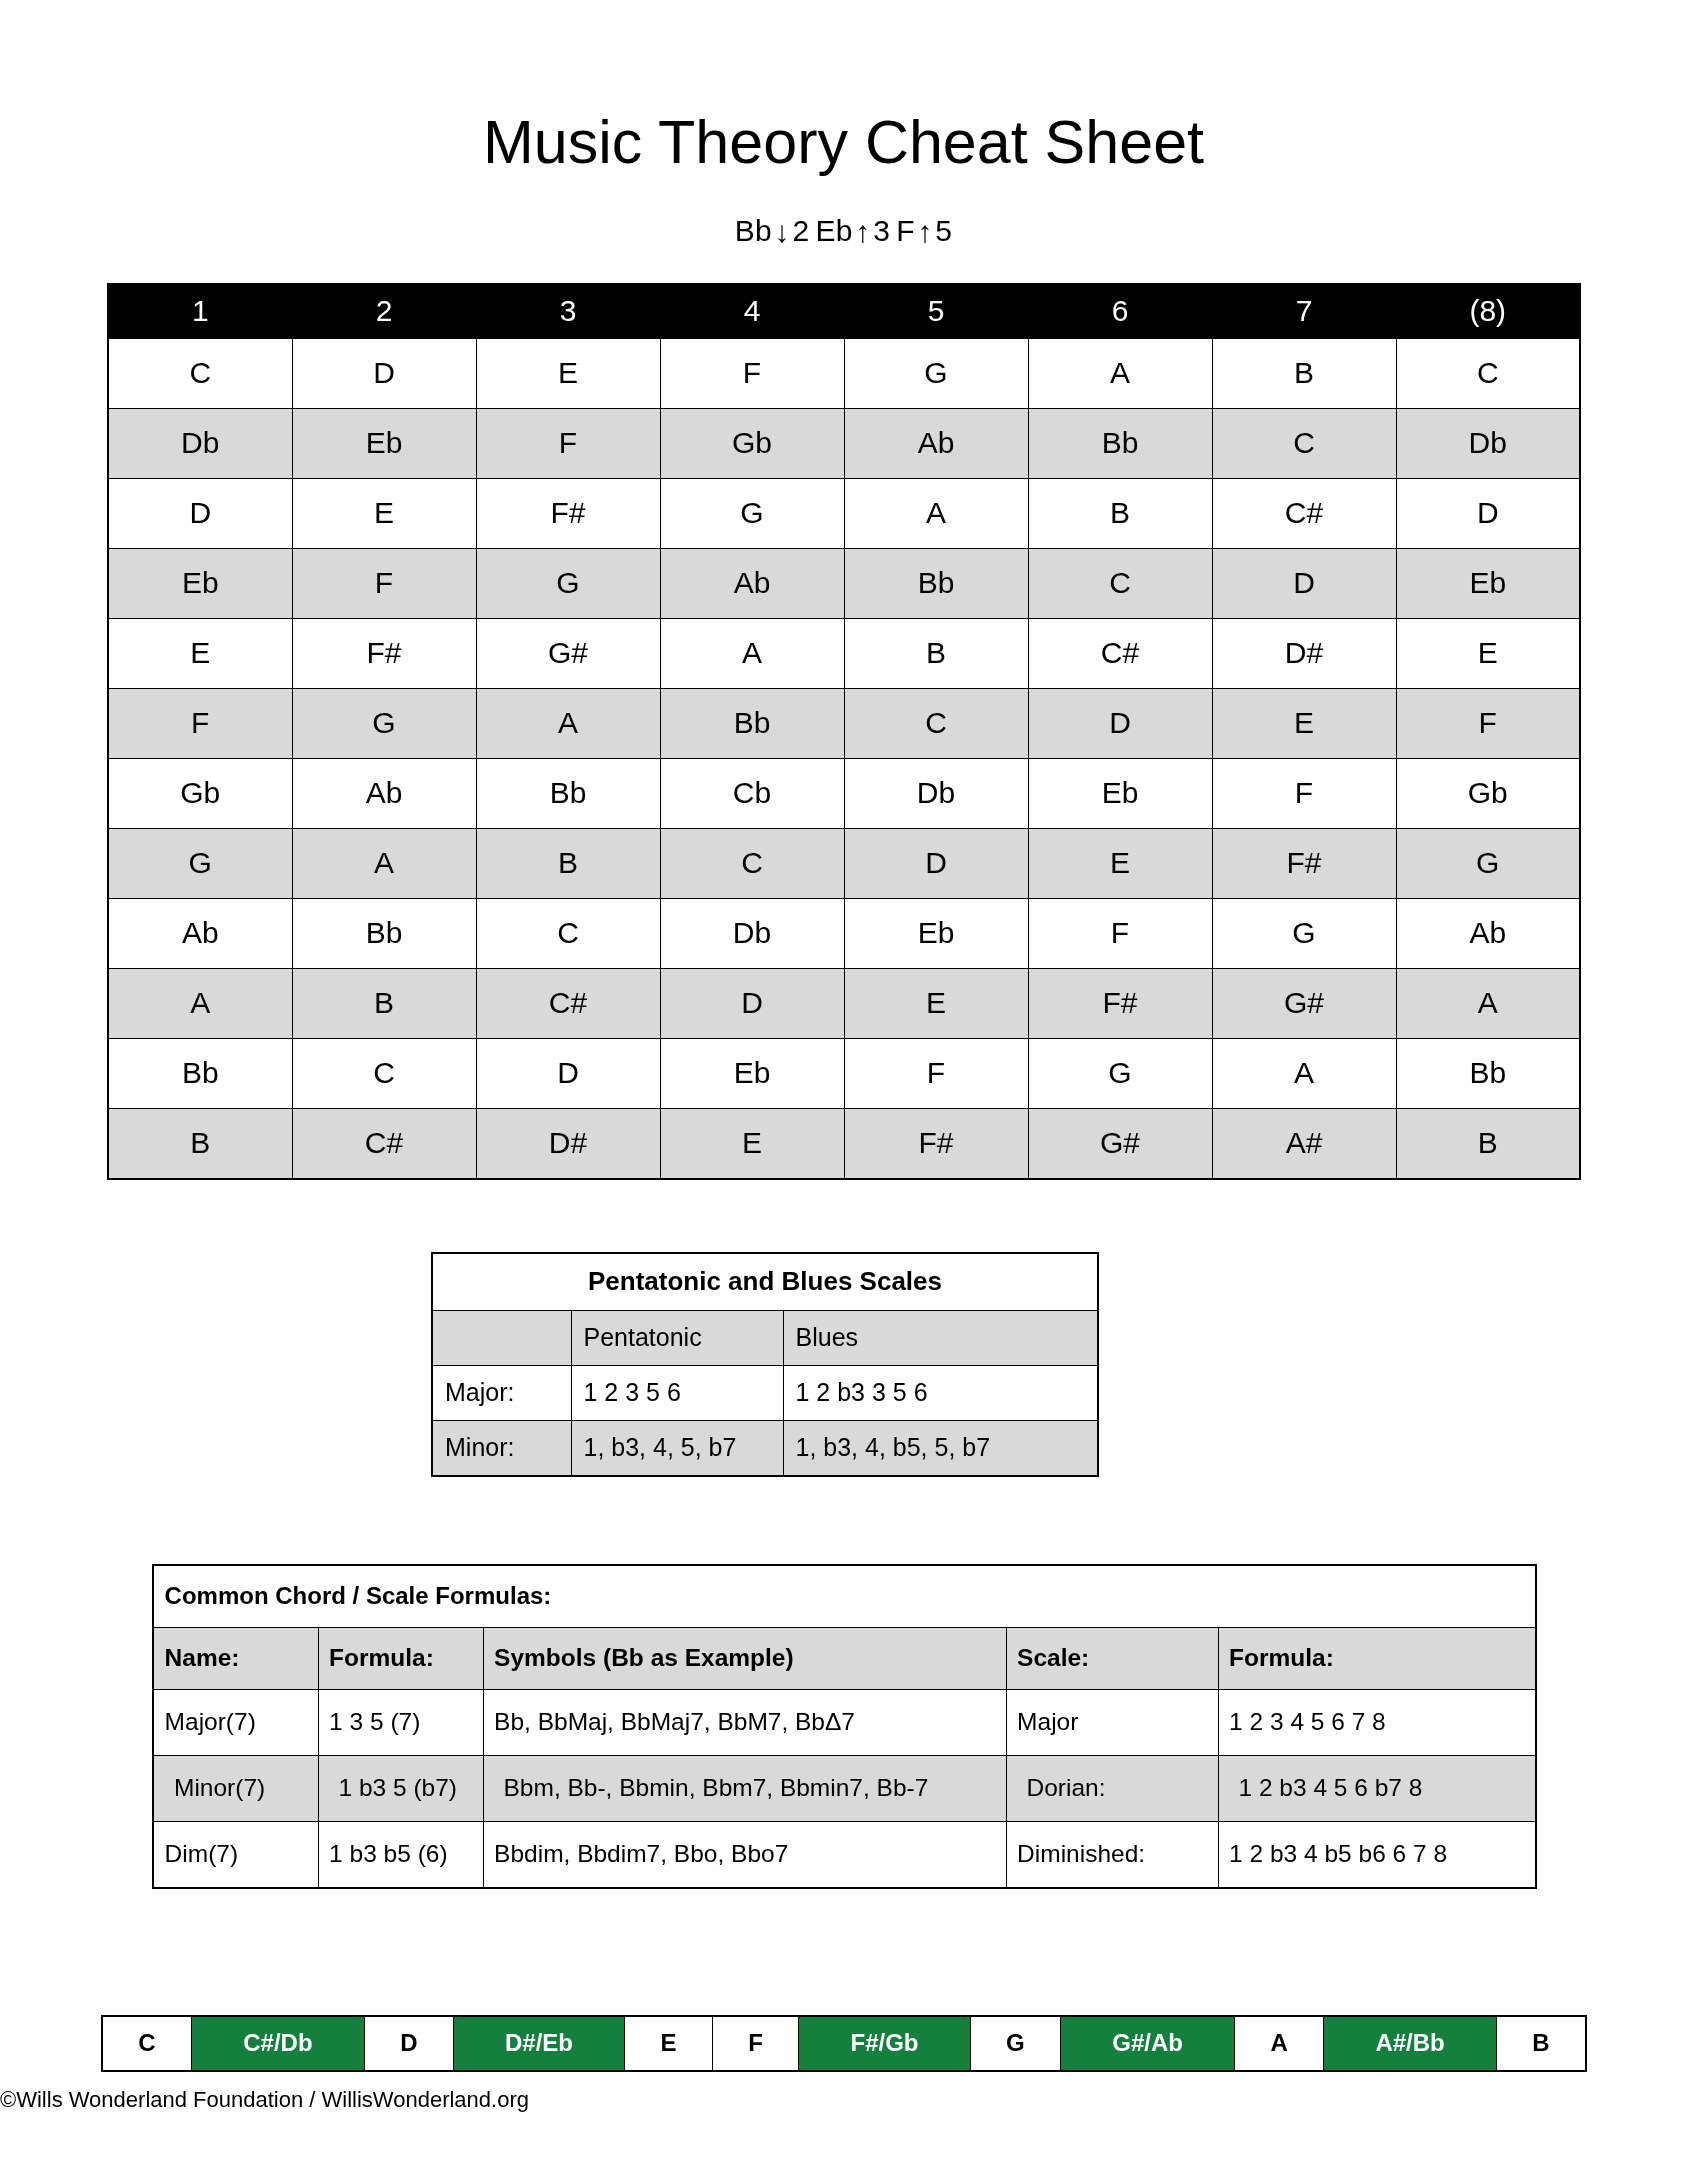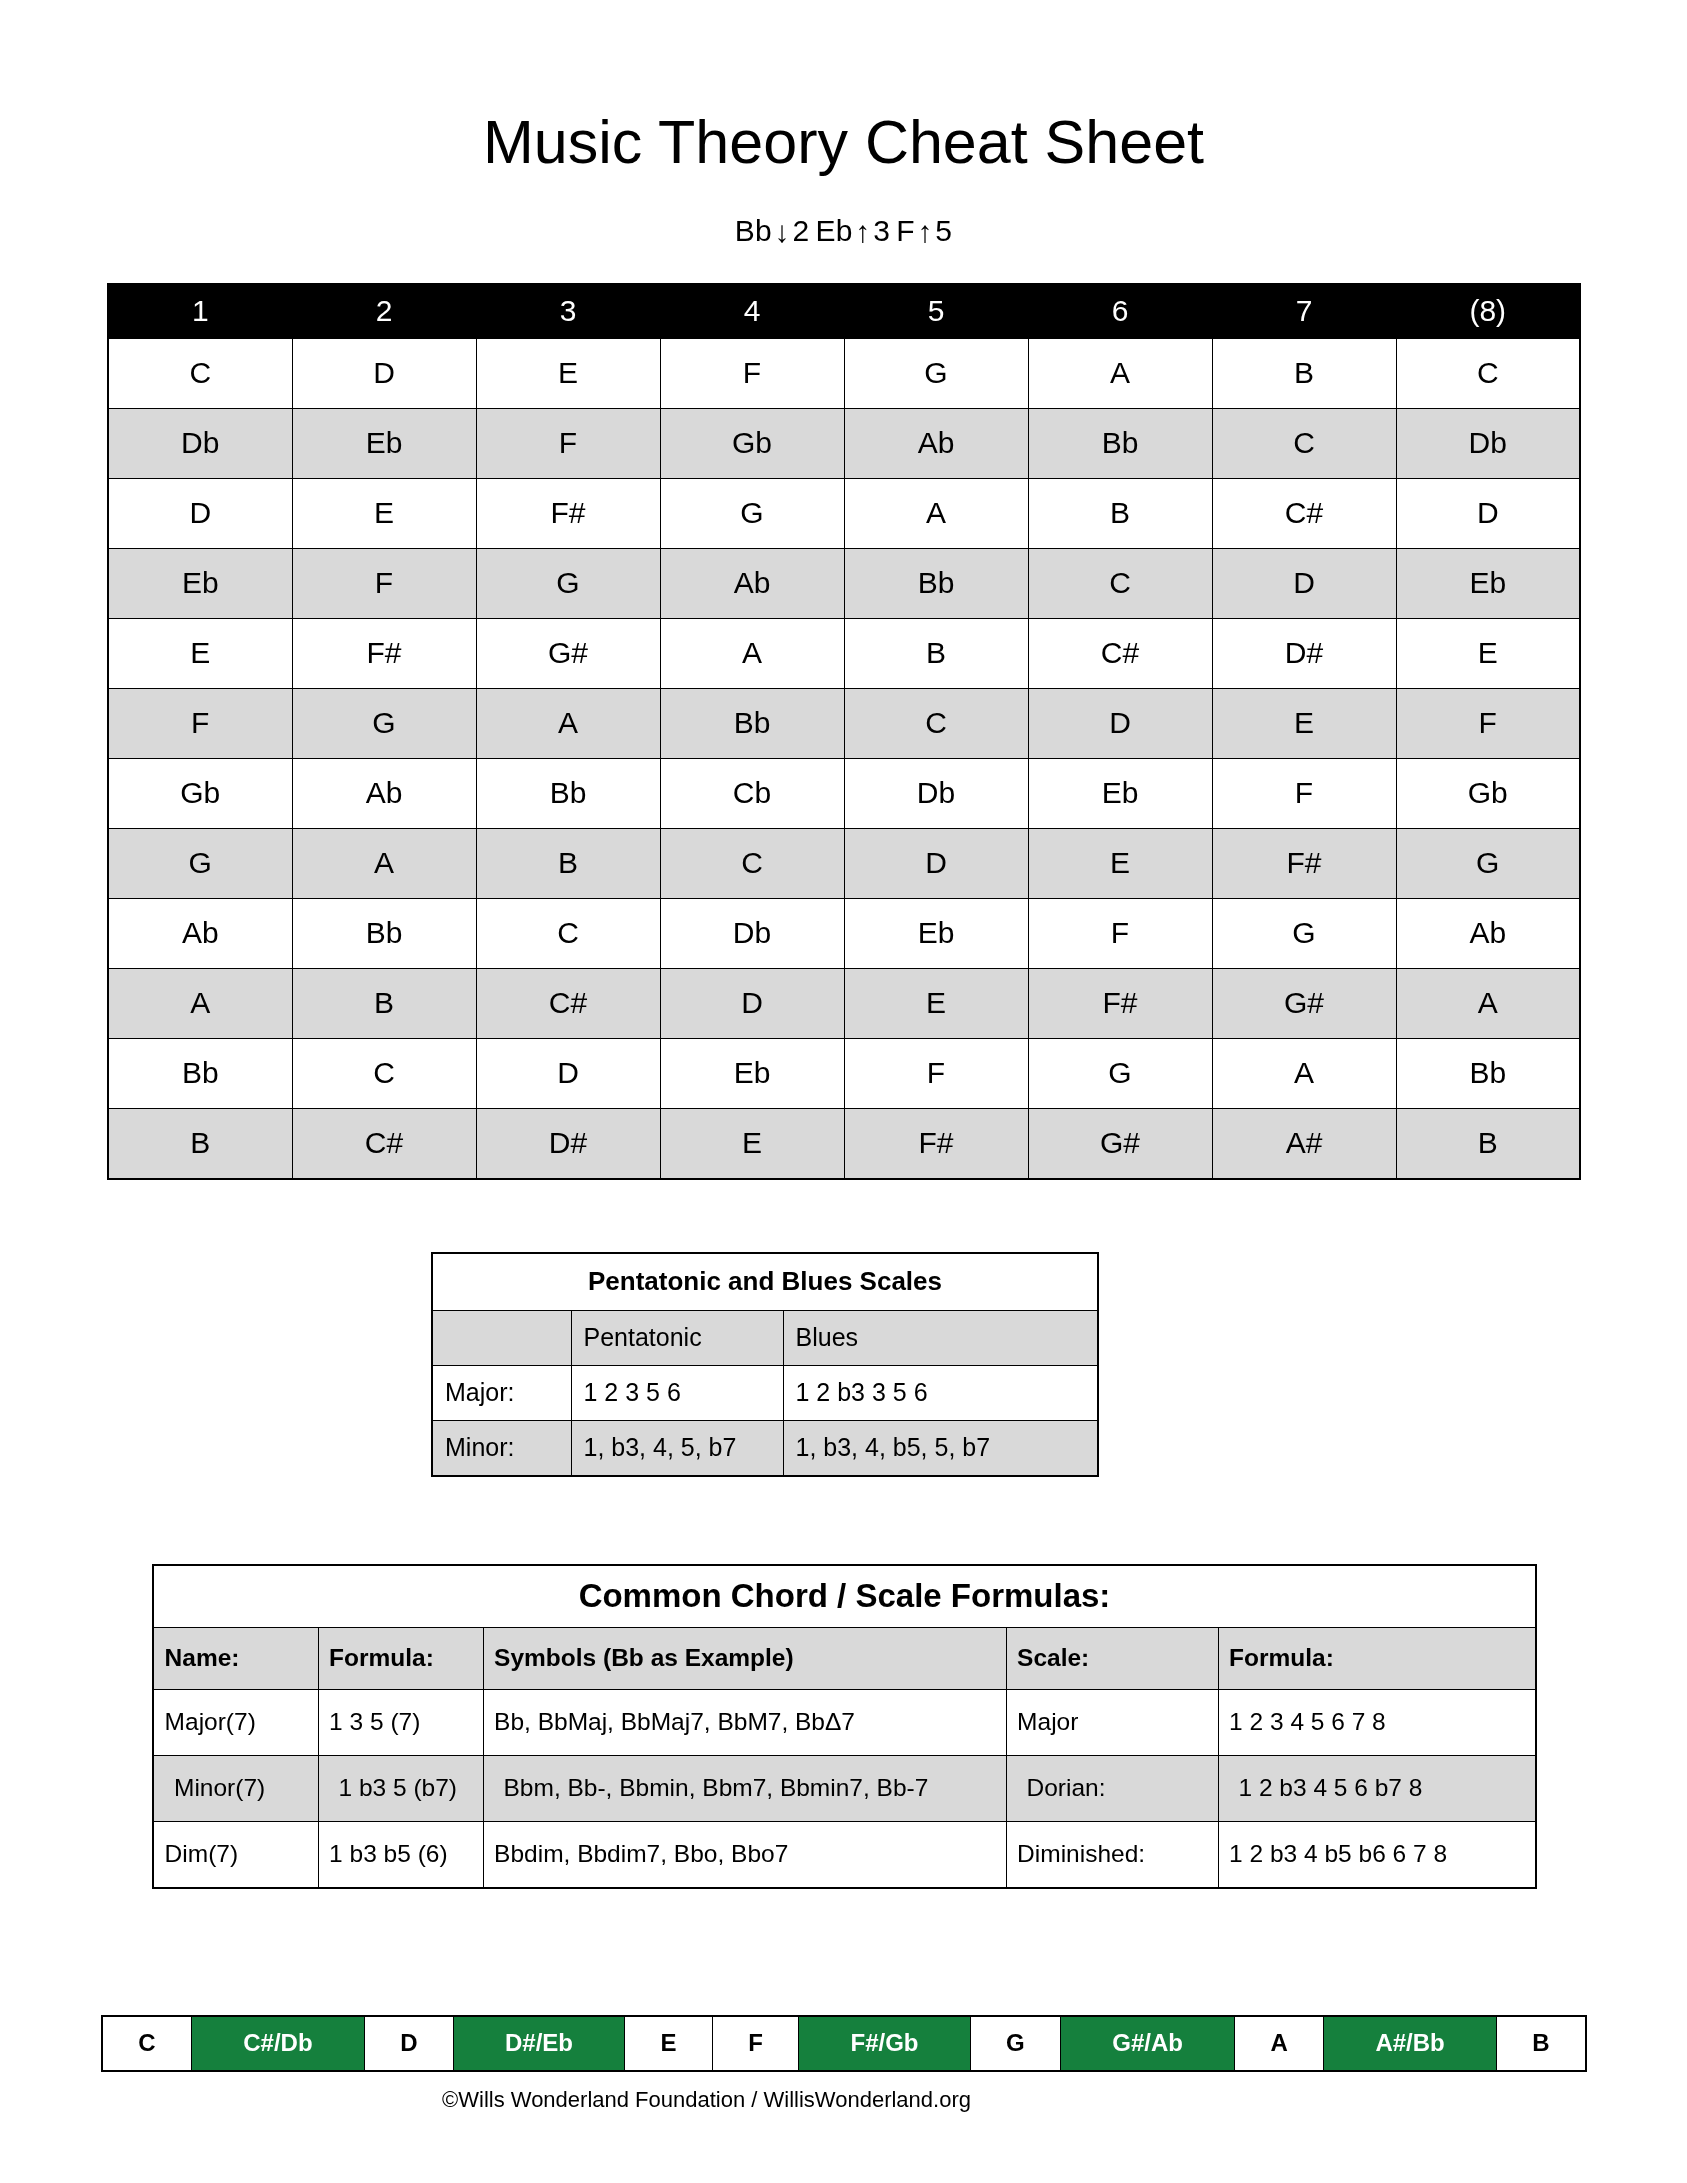--- a/index.html
+++ b/index.html
@@ -139,23 +139,23 @@
     border: 1.3px solid #000;
     height: 65px;
     font-size: 24.5px;
     padding: 0 10.6px;
     vertical-align: middle;
     background: #ffffff;
     white-space: nowrap;
     overflow: hidden;
   }
   table.chord td.title-cell {
-    text-align: center;
+    text-align: left;
     font-weight: bold;
-    font-size: 33px;
+    font-size: 24px;
     height: 61px;
   }
   table.chord td.hdr {
     background: #d9d9d9;
     font-weight: bold;
     height: 61px;
   }
   table.chord tr.shade td {
     background: #d9d9d9;
     padding-left: 20px;
@@ -198,21 +198,20 @@
     color: #ffffff;
   }
   .key.wide { flex-grow: 1.45; }
 
   
   .footer {
     position: absolute;
     left: 0;
     top: 2046px;
     width: 1413px;
-    text-align: center;
     font-size: 22px;
   }
 </style>
 </head>
 <body>
 
 <div class="page">
 
   <h1 class="title">Music Theory Cheat Sheet</h1>
 

